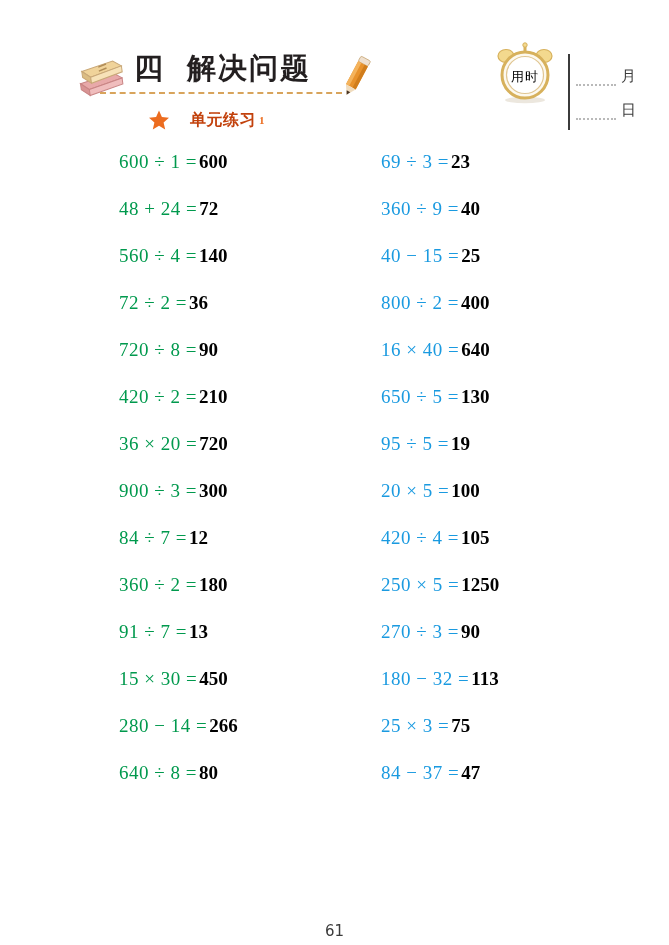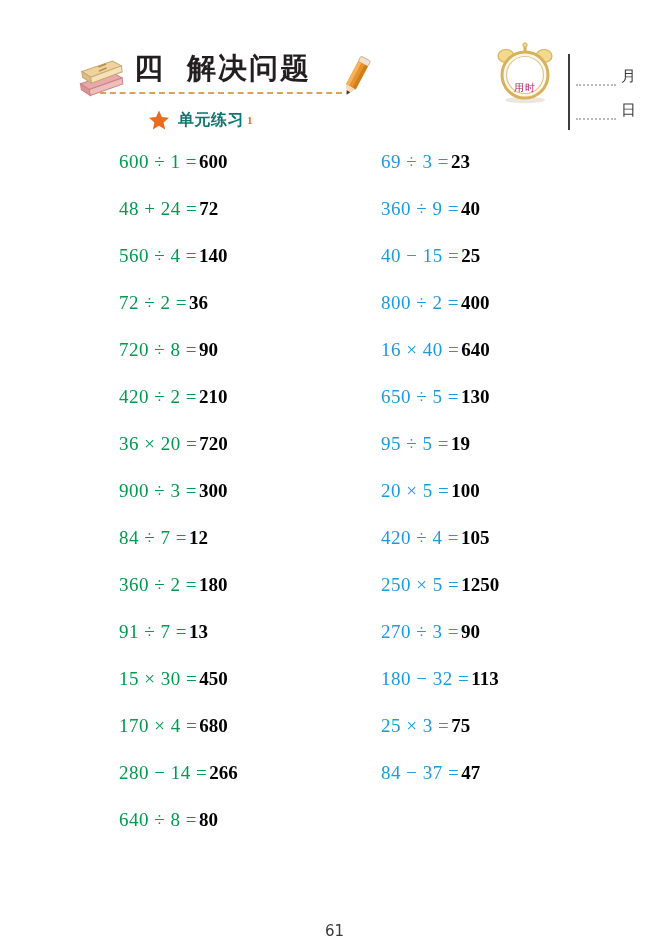--- a/index.html
+++ b/index.html
@@ -81,23 +81,23 @@
   }
   #star-icon {
     width: 22px;
     height: 22px;
     display: block;
   }
   #subtitle-text {
     font-family: "DejaVu Sans", sans-serif;
     font-size: 16px;
     font-weight: bold;
-    color: #0f766e;
+    color: #c2410c;
     letter-spacing: 0.5px;
-    margin-left: 8px;
+    margin-left: 20px;
     white-space: nowrap;
   }
   #subtitle-index {
     font-family: "Liberation Serif", serif;
     font-size: 11px;
     font-weight: bold;
     color: #ec6c1f;
     margin-left: 3px;
   }
 
@@ -112,29 +112,29 @@
   #clock-icon {
     position: absolute;
     left: 0px;
     top: 4px;
     width: 66px;
     height: 66px;
   }
   #clock-label {
     position: absolute;
     left: 0px;
-    top: 19px;
+    top: 8px;
     width: 66px;
     height: 66px;
     display: flex;
     align-items: center;
     justify-content: center;
     font-family: "DejaVu Sans", sans-serif;
-    font-size: 10px;
-    color: #be185d;
+    font-size: 13px;
+    color: #000000;
     letter-spacing: 1px;
   }
   #date-divider {
     position: absolute;
     left: 76px;
     top: 18px;
     width: 2px;
     height: 76px;
     background: #3b3b3b;
   }
@@ -297,21 +297,20 @@
       <div class="prob-row"><span class="expr">560 ÷ 4 =</span><span class="answer">140</span></div>
       <div class="prob-row"><span class="expr">72 ÷ 2 =</span><span class="answer">36</span></div>
       <div class="prob-row"><span class="expr">720 ÷ 8 =</span><span class="answer">90</span></div>
       <div class="prob-row"><span class="expr">420 ÷ 2 =</span><span class="answer">210</span></div>
       <div class="prob-row"><span class="expr">36 × 20 =</span><span class="answer">720</span></div>
       <div class="prob-row"><span class="expr">900 ÷ 3 =</span><span class="answer">300</span></div>
       <div class="prob-row"><span class="expr">84 ÷ 7 =</span><span class="answer">12</span></div>
       <div class="prob-row"><span class="expr">360 ÷ 2 =</span><span class="answer">180</span></div>
       <div class="prob-row"><span class="expr">91 ÷ 7 =</span><span class="answer">13</span></div>
       <div class="prob-row"><span class="expr">15 × 30 =</span><span class="answer">450</span></div>
-      <div class="prob-row"><span class="expr">170 × 4 =</span><span class="answer">680</span></div>
       <div class="prob-row"><span class="expr">280 − 14 =</span><span class="answer">266</span></div>
       <div class="prob-row"><span class="expr">640 ÷ 8 =</span><span class="answer">80</span></div>
     </div>
   <div id="col-right" class="prob-col">
       <div class="prob-row"><span class="expr">69 ÷ 3 =</span><span class="answer">23</span></div>
       <div class="prob-row"><span class="expr">360 ÷ 9 =</span><span class="answer">40</span></div>
       <div class="prob-row"><span class="expr">40 − 15 =</span><span class="answer">25</span></div>
       <div class="prob-row"><span class="expr">800 ÷ 2 =</span><span class="answer">400</span></div>
       <div class="prob-row"><span class="expr">16 × 40 =</span><span class="answer">640</span></div>
       <div class="prob-row"><span class="expr">650 ÷ 5 =</span><span class="answer">130</span></div>

